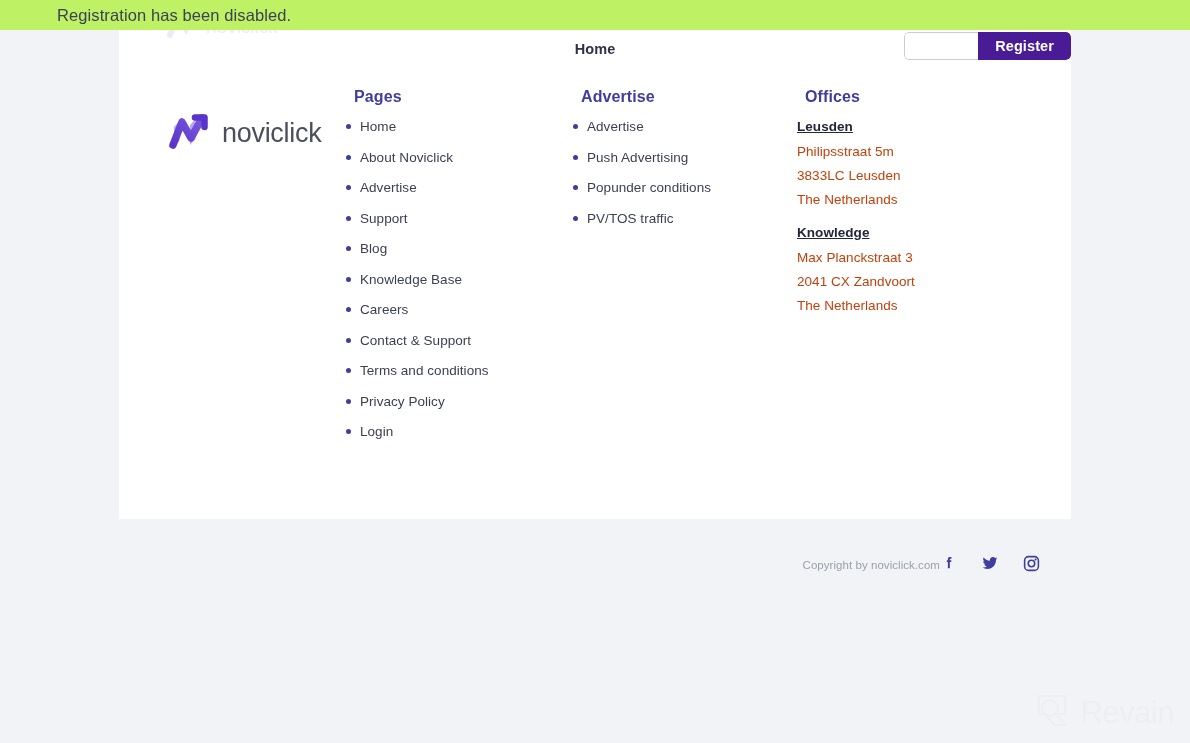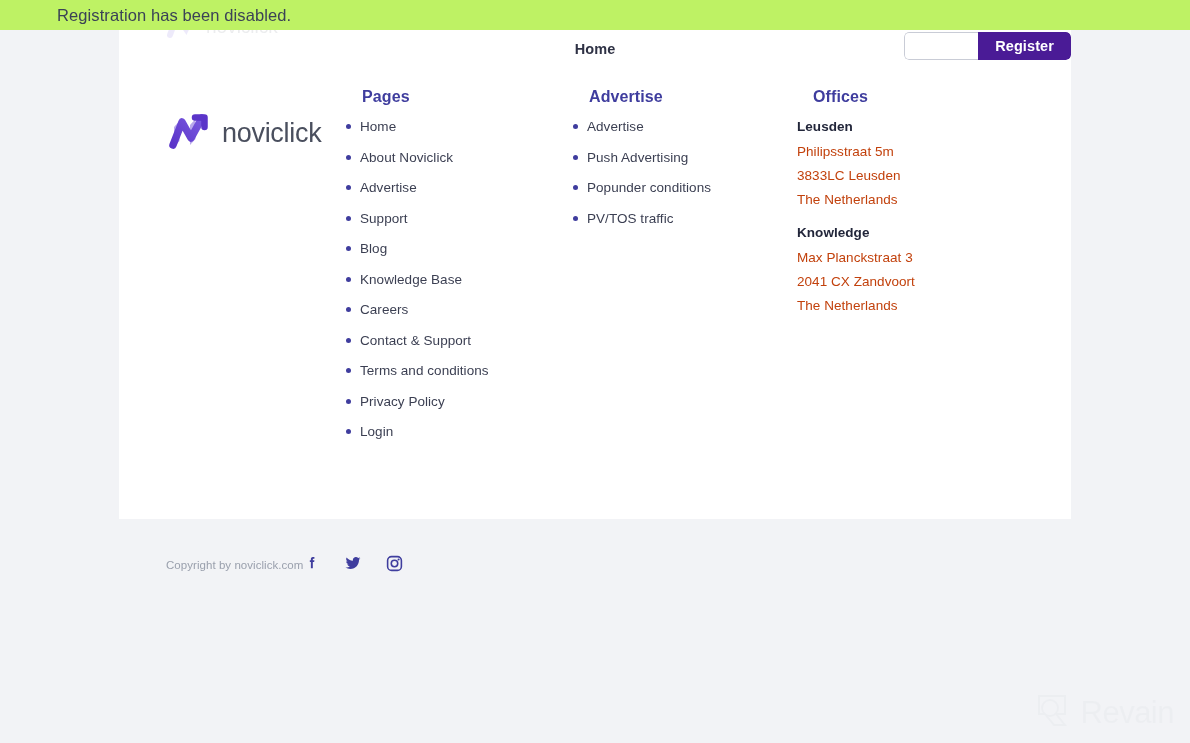--- a/index.html
+++ b/index.html
@@ -142,21 +142,21 @@
     font-size: 27px;
     color: #4a4f5e;
     letter-spacing: -0.3px;
     font-weight: 400;
   }
 
   .col-title {
     font-size: 16px;
     font-weight: 700;
     color: #3f3d9e;
-    margin: 0 0 13px 16px;
+    margin: 0 0 13px 8px;
     letter-spacing: 0.1px;
   }
   .link-list { list-style: none; margin: 0; padding: 0; }
   .link-list li {
     position: relative;
     padding-left: 14px;
     margin-bottom: 15px;
     font-size: 13.5px;
     color: #3b3f52;
     line-height: 1.15;
@@ -174,38 +174,39 @@
     background: #3f3d9e;
   }
 
   .office-block { margin-bottom: 18px; }
   .office-city {
     font-size: 13.5px;
     font-weight: 700;
     color: #22263a;
     margin-bottom: 10px;
     letter-spacing: 0.05px;
+    text-decoration: underline;
   }
   .office-line {
     font-size: 13.5px;
     color: #c2410c;
     margin-bottom: 9px;
     letter-spacing: 0.05px;
   }
 
   
   .bottom-bar {
     position: absolute;
     left: 119px;
     top: 545px;
     width: 952px;
     height: 40px;
     display: flex;
     align-items: center;
-    justify-content: flex-start;
+    justify-content: flex-end;
   }
   .copyright {
     padding-left: 47px;
     font-size: 11.5px;
     color: #9aa0ad;
     letter-spacing: 0.05px;
   }
   .socials { display: flex; align-items: center; gap: 22px; padding-right: 30px; }
   .social-icon { cursor: pointer; display: block; }
 

